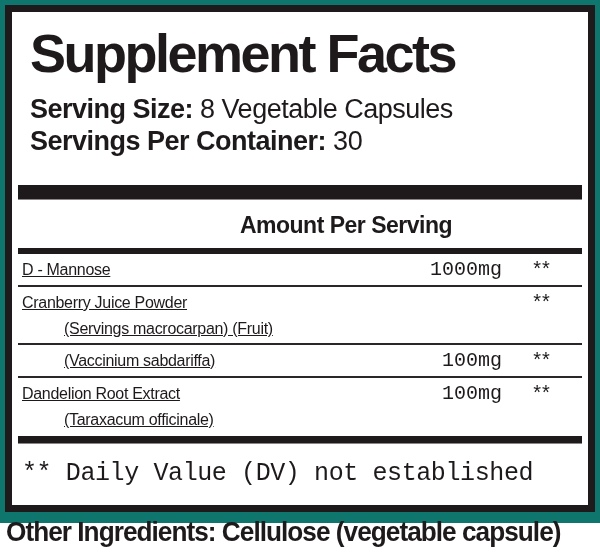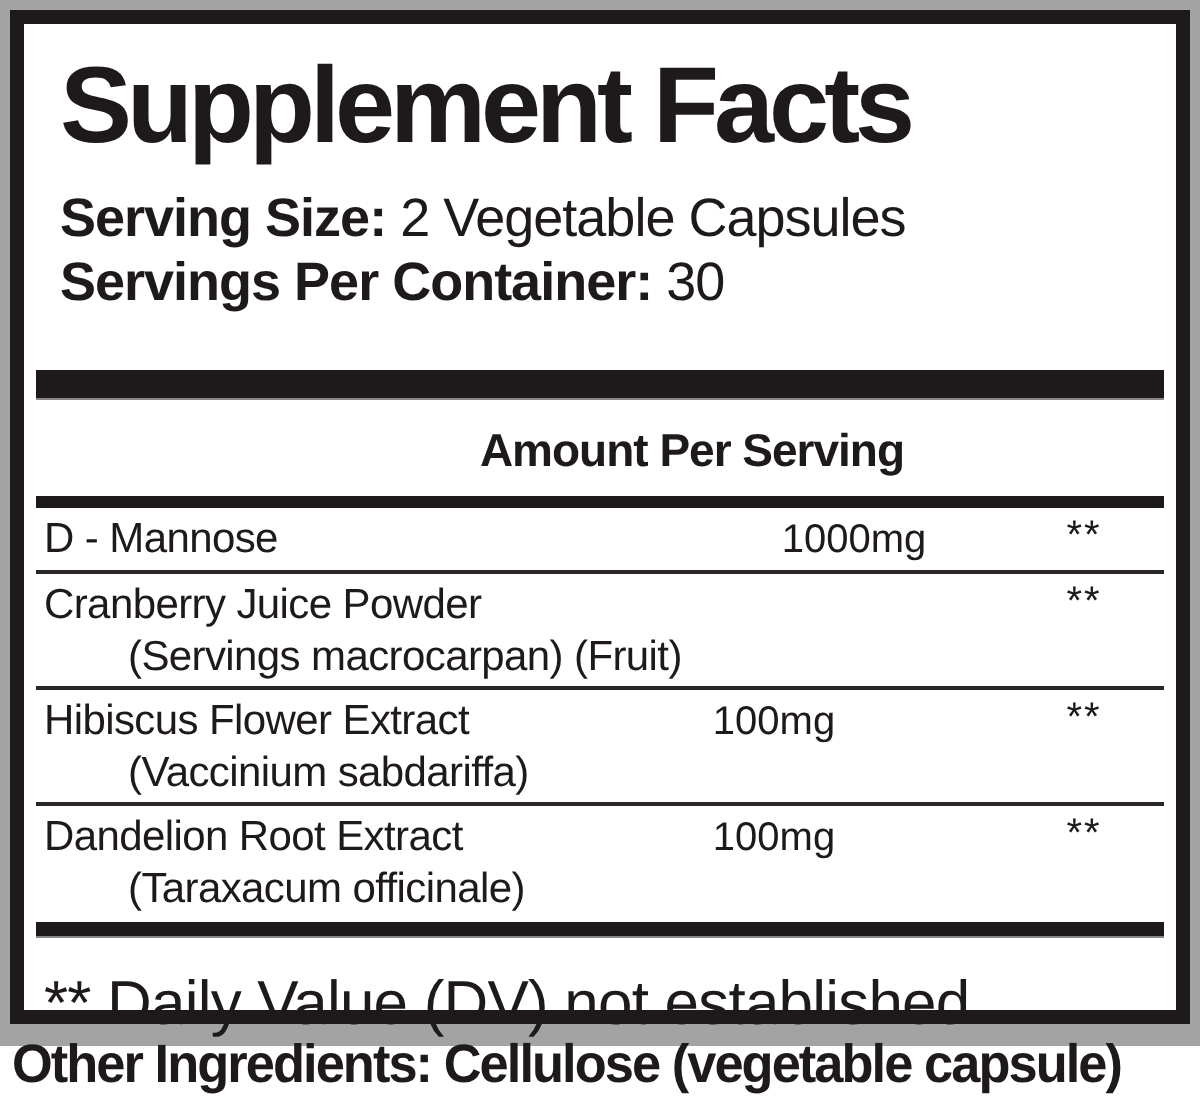--- a/index.html
+++ b/index.html
@@ -9,21 +9,21 @@
     width: 600px;
     height: 555px;
     font-family: "Liberation Sans", sans-serif;
     color: #1e1a1b;
     overflow: hidden;
   }
   .stage {
     position: relative;
     width: 600px;
     height: 523px;
-    background: #a3a3a3;
+    background: #0f766e;
   }
   .panel {
     position: absolute;
     left: 5px;
     top: 5px;
     width: 590px;
     height: 507px;
     box-sizing: border-box;
     border: 7px solid #1e1a1b;
     background: #ffffff;
@@ -70,56 +70,59 @@
     height: 6px;
     background: #1e1a1b;
     margin-top: 9px;
   }
   .rows { width: 100%; }
   .row {
     display: flex;
     align-items: flex-start;
     padding: 3px 0 2px 0;
   }
-  .row + .row { border-top: 2px solid #2b2728; gap: 40px; }
+  .row + .row { border-top: 2px solid #2b2728; }
   .row .name-cell {
     flex: 1;
     padding-left: 4px;
-    font-size: 21px;
+    font-size: 16px;
     line-height: 26px;
     letter-spacing: -0.3px;
+    text-decoration: underline;
   }
   .row .sub-name {
     padding-left: 42px;
     line-height: 25px;
   }
   .row .amount-cell {
     width: 150px;
-    text-align: center;
+    text-align: right;
     font-size: 20px;
     line-height: 26px;
+    font-family: Liberation Mono, monospace;
   }
   .row .dv-cell {
     width: 80px;
     text-align: center;
     font-size: 20px;
     line-height: 22px;
     letter-spacing: 1px;
   }
   .bottom-bar {
     height: 7px;
     background: #1e1a1b;
     margin-top: 2px;
     border-bottom: 1px solid #8a8687;
   }
   .footnote {
     margin: 15px 0 0 4px;
-    font-size: 31px;
+    font-size: 25px;
     letter-spacing: -0.4px;
     white-space: nowrap;
+    font-family: Liberation Mono, monospace;
   }
   .other-ingredients {
     position: absolute;
     left: 6px;
     top: 517px;
     width: 594px;
     font-size: 27px;
     font-weight: bold;
     letter-spacing: -1px;
     white-space: nowrap;
@@ -134,21 +137,21 @@
 <div class="stage">
 
   <div class="panel">
     <div class="panel-inner">
 
       <div class="title">Supplement Facts</div>
 
       <div class="serving-block">
         <div class="serving-line">
           <span class="lbl">Serving Size:</span>
-          <span>2 Vegetable Capsules</span>
+          <span>8 Vegetable Capsules</span>
         </div>
         <div class="serving-line">
           <span class="lbl">Servings Per Container:</span>
           <span>30</span>
         </div>
       </div>
 
       <div class="thick-bar"></div>
 
       <div class="col-header">Amount Per Serving</div>
@@ -168,21 +171,20 @@
         <div class="row">
           <div class="name-cell">
             <div>Cranberry Juice Powder</div>
             <div class="sub-name">(Servings macrocarpan) (Fruit)</div>
           </div>
           <div class="dv-cell">**</div>
         </div>
 
         <div class="row">
           <div class="name-cell">
-            <div>Hibiscus Flower Extract</div>
             <div class="sub-name">(Vaccinium sabdariffa)</div>
           </div>
           <div class="amount-cell">100mg</div>
           <div class="dv-cell">**</div>
         </div>
 
         <div class="row">
           <div class="name-cell">
             <div>Dandelion Root Extract</div>
             <div class="sub-name">(Taraxacum officinale)</div>

